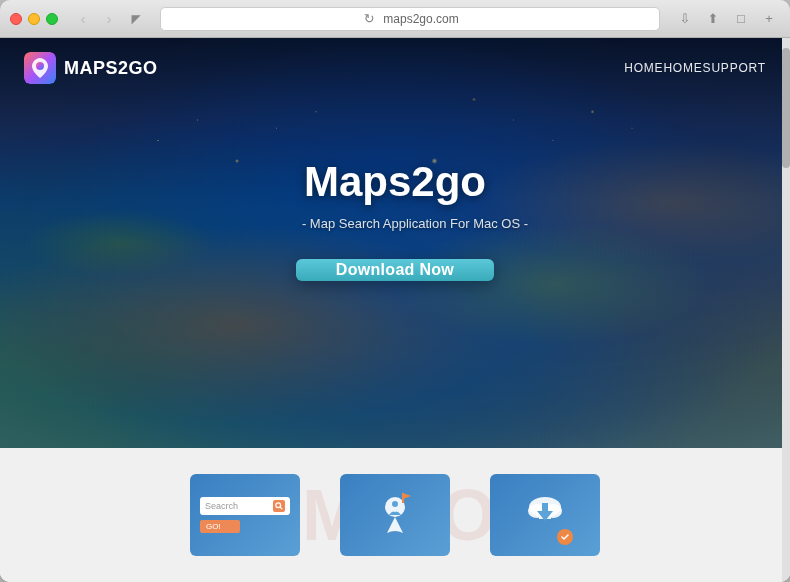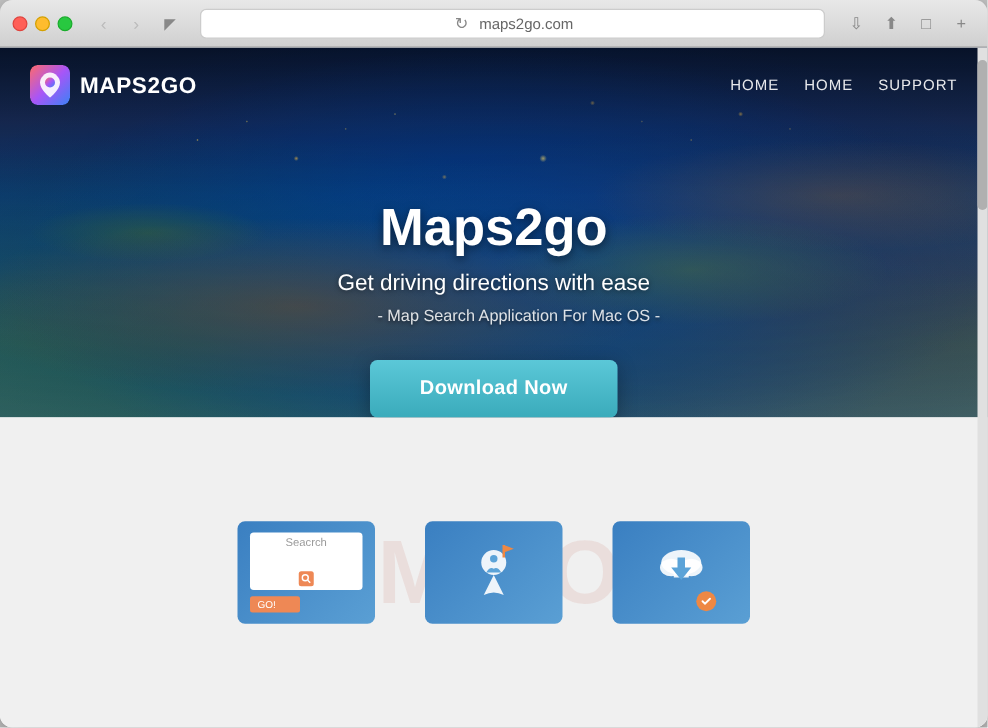--- a/index.html
+++ b/index.html
@@ -128,21 +128,21 @@
       width: 100%;
       height: 100%;
       display: flex;
       flex-direction: column;
       overflow: hidden;
     }
 
     
     .hero {
       position: relative;
-      height: 296px;
+      height: 410px;
       flex-shrink: 0;
       overflow: hidden;
     }
 
     .hero-bg {
       position: absolute;
       inset: 0;
       background:
         radial-gradient(ellipse at 50% 60%, rgba(0,80,180,0.7) 0%, transparent 70%),
         radial-gradient(ellipse at 20% 80%, rgba(20,100,60,0.6) 0%, transparent 50%),
@@ -214,21 +214,20 @@
 
     .logo-text {
       color: white;
       font-weight: 700;
       font-size: 18px;
       letter-spacing: 0.5px;
     }
 
     .nav-links {
       display: flex;
-      gap: 20px;
       align-items: center;
     }
 
     .nav-link {
       color: white;
       font-size: 12px;
       font-weight: 500;
       letter-spacing: 0.8px;
       text-decoration: none;
       opacity: 0.9;
@@ -264,21 +263,21 @@
       font-size: 13px;
       margin-bottom: 28px;
       text-shadow: 0 1px 3px rgba(0,0,0,0.5);
       margin-left: 40px;
     }
 
     .download-btn {
       background: linear-gradient(180deg, #5bc8d8 0%, #3aabbb 100%);
       color: white;
       border: none;
-      padding: 14px 40px;
+      padding: 2px 40px;
       border-radius: 6px;
       font-size: 16px;
       font-weight: 600;
       cursor: pointer;
       box-shadow: 0 4px 15px rgba(0,0,0,0.3);
       letter-spacing: 0.3px;
     }
 
     
     .features {
@@ -328,21 +327,20 @@
     }
 
     .search-box {
       background: white;
       border-radius: 3px;
       display: flex;
       align-items: center;
       padding: 3px 5px;
       margin-bottom: 5px;
       gap: 18px;
-      flex-direction: column;
     }
 
     .search-input-fake {
       flex: 1;
       font-size: 9px;
       color: #999;
     }
 
     .search-icon-small {
       width: 12px;
@@ -451,21 +449,20 @@
           </div>
           <div class="nav-links">
             <span class="nav-link">HOME</span>
             <span class="nav-link">HOME</span>
             <span class="nav-link">SUPPORT</span>
           </div>
         </nav>
 
         <div class="hero-content">
           <h1 class="hero-title">Maps2go</h1>
-          <p class="hero-subtitle">Get driving directions with ease</p>
           <p class="hero-tagline">- Map Search Application For Mac OS -</p>
           <button class="download-btn">Download Now</button>
         </div>
       </div>
 
       <div class="features">
         <div class="watermark">ISM.COM</div>
 
         <div class="feature-card search-card">
           <div class="search-card-content">

